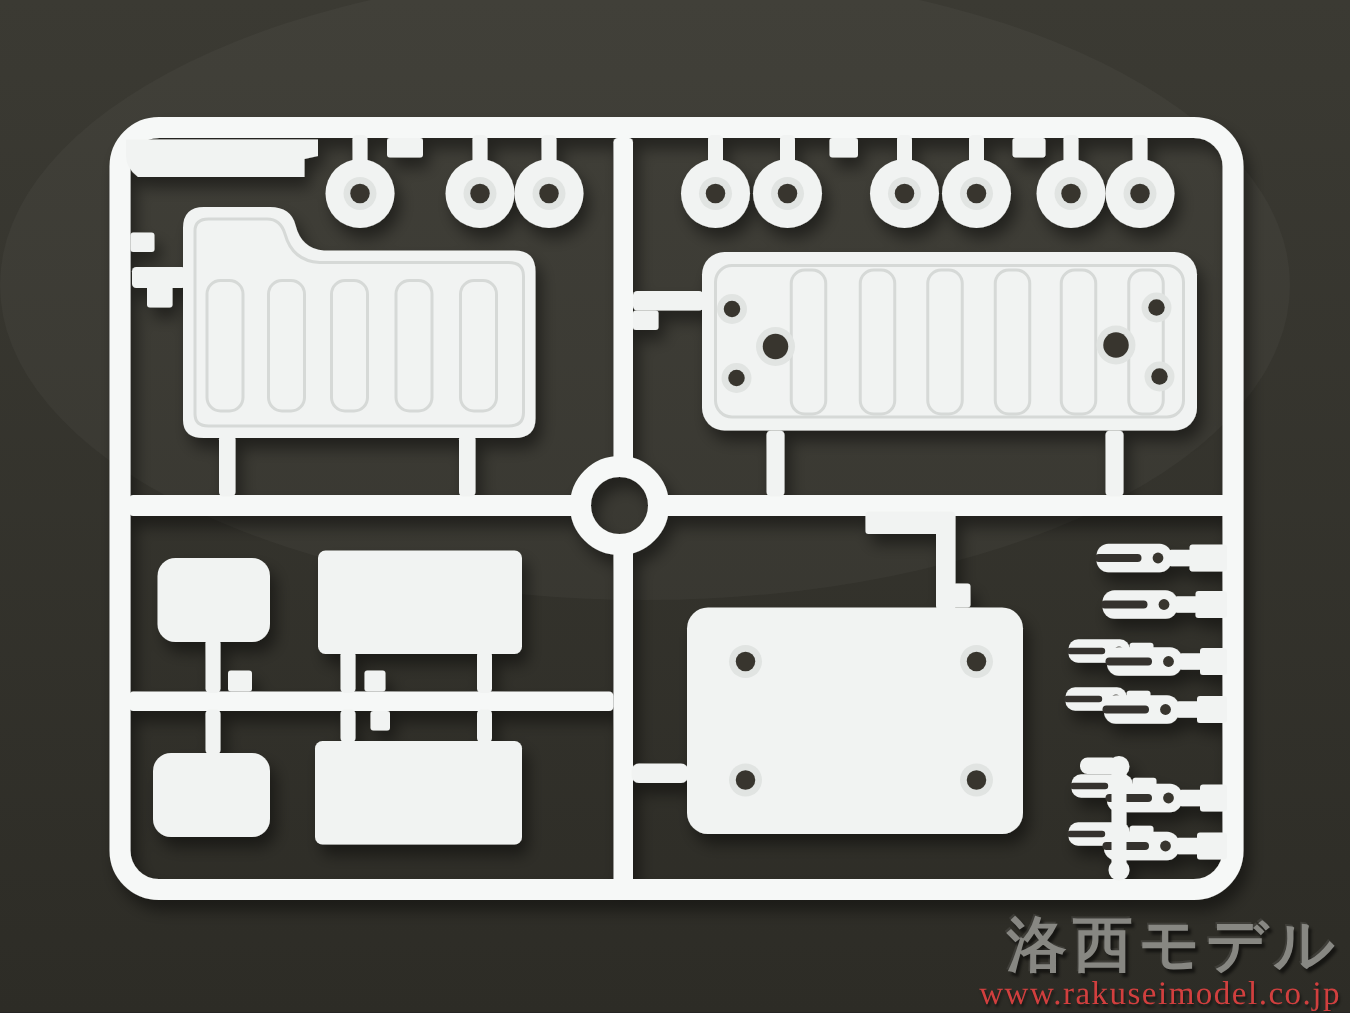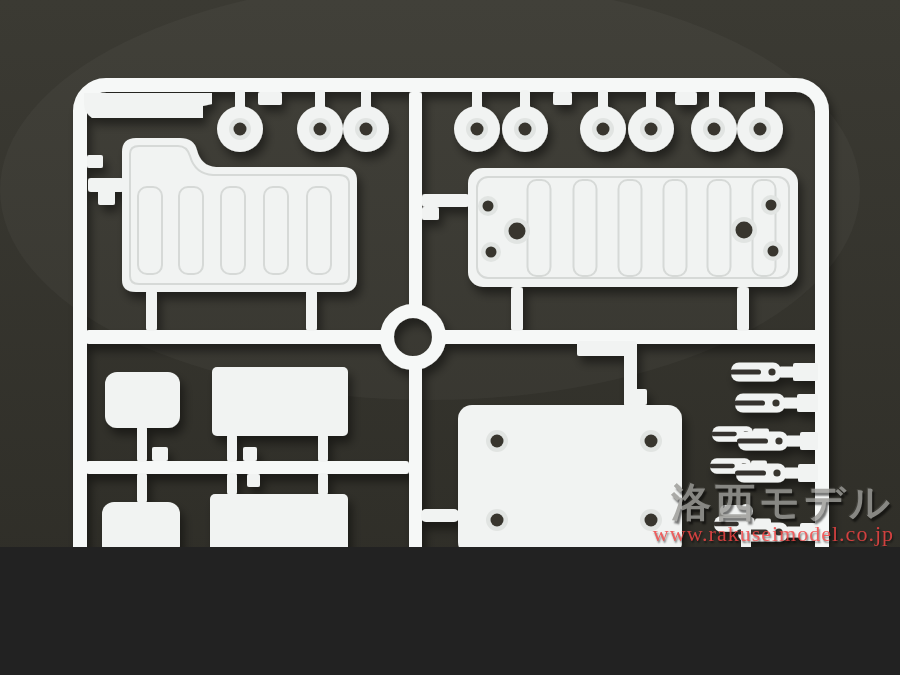--- a/index.html
+++ b/index.html
@@ -1,18 +1,18 @@
 <!DOCTYPE html>
 <html><head>
 <meta charset="utf-8">
 <style>
   html,body{margin:0;padding:0;background:#222;}
   .stage{
     position:relative;
-    width:900px;height:547px;
+    width:900px;height:675px;
     overflow:hidden;
     font-family:"Liberation Sans", sans-serif;
   }
   .stage svg{position:absolute;left:0;top:0;}
   .watermark{
     position:absolute;
     right:6px;bottom:2px;
     text-align:right;
     pointer-events:none;
     user-select:none;

